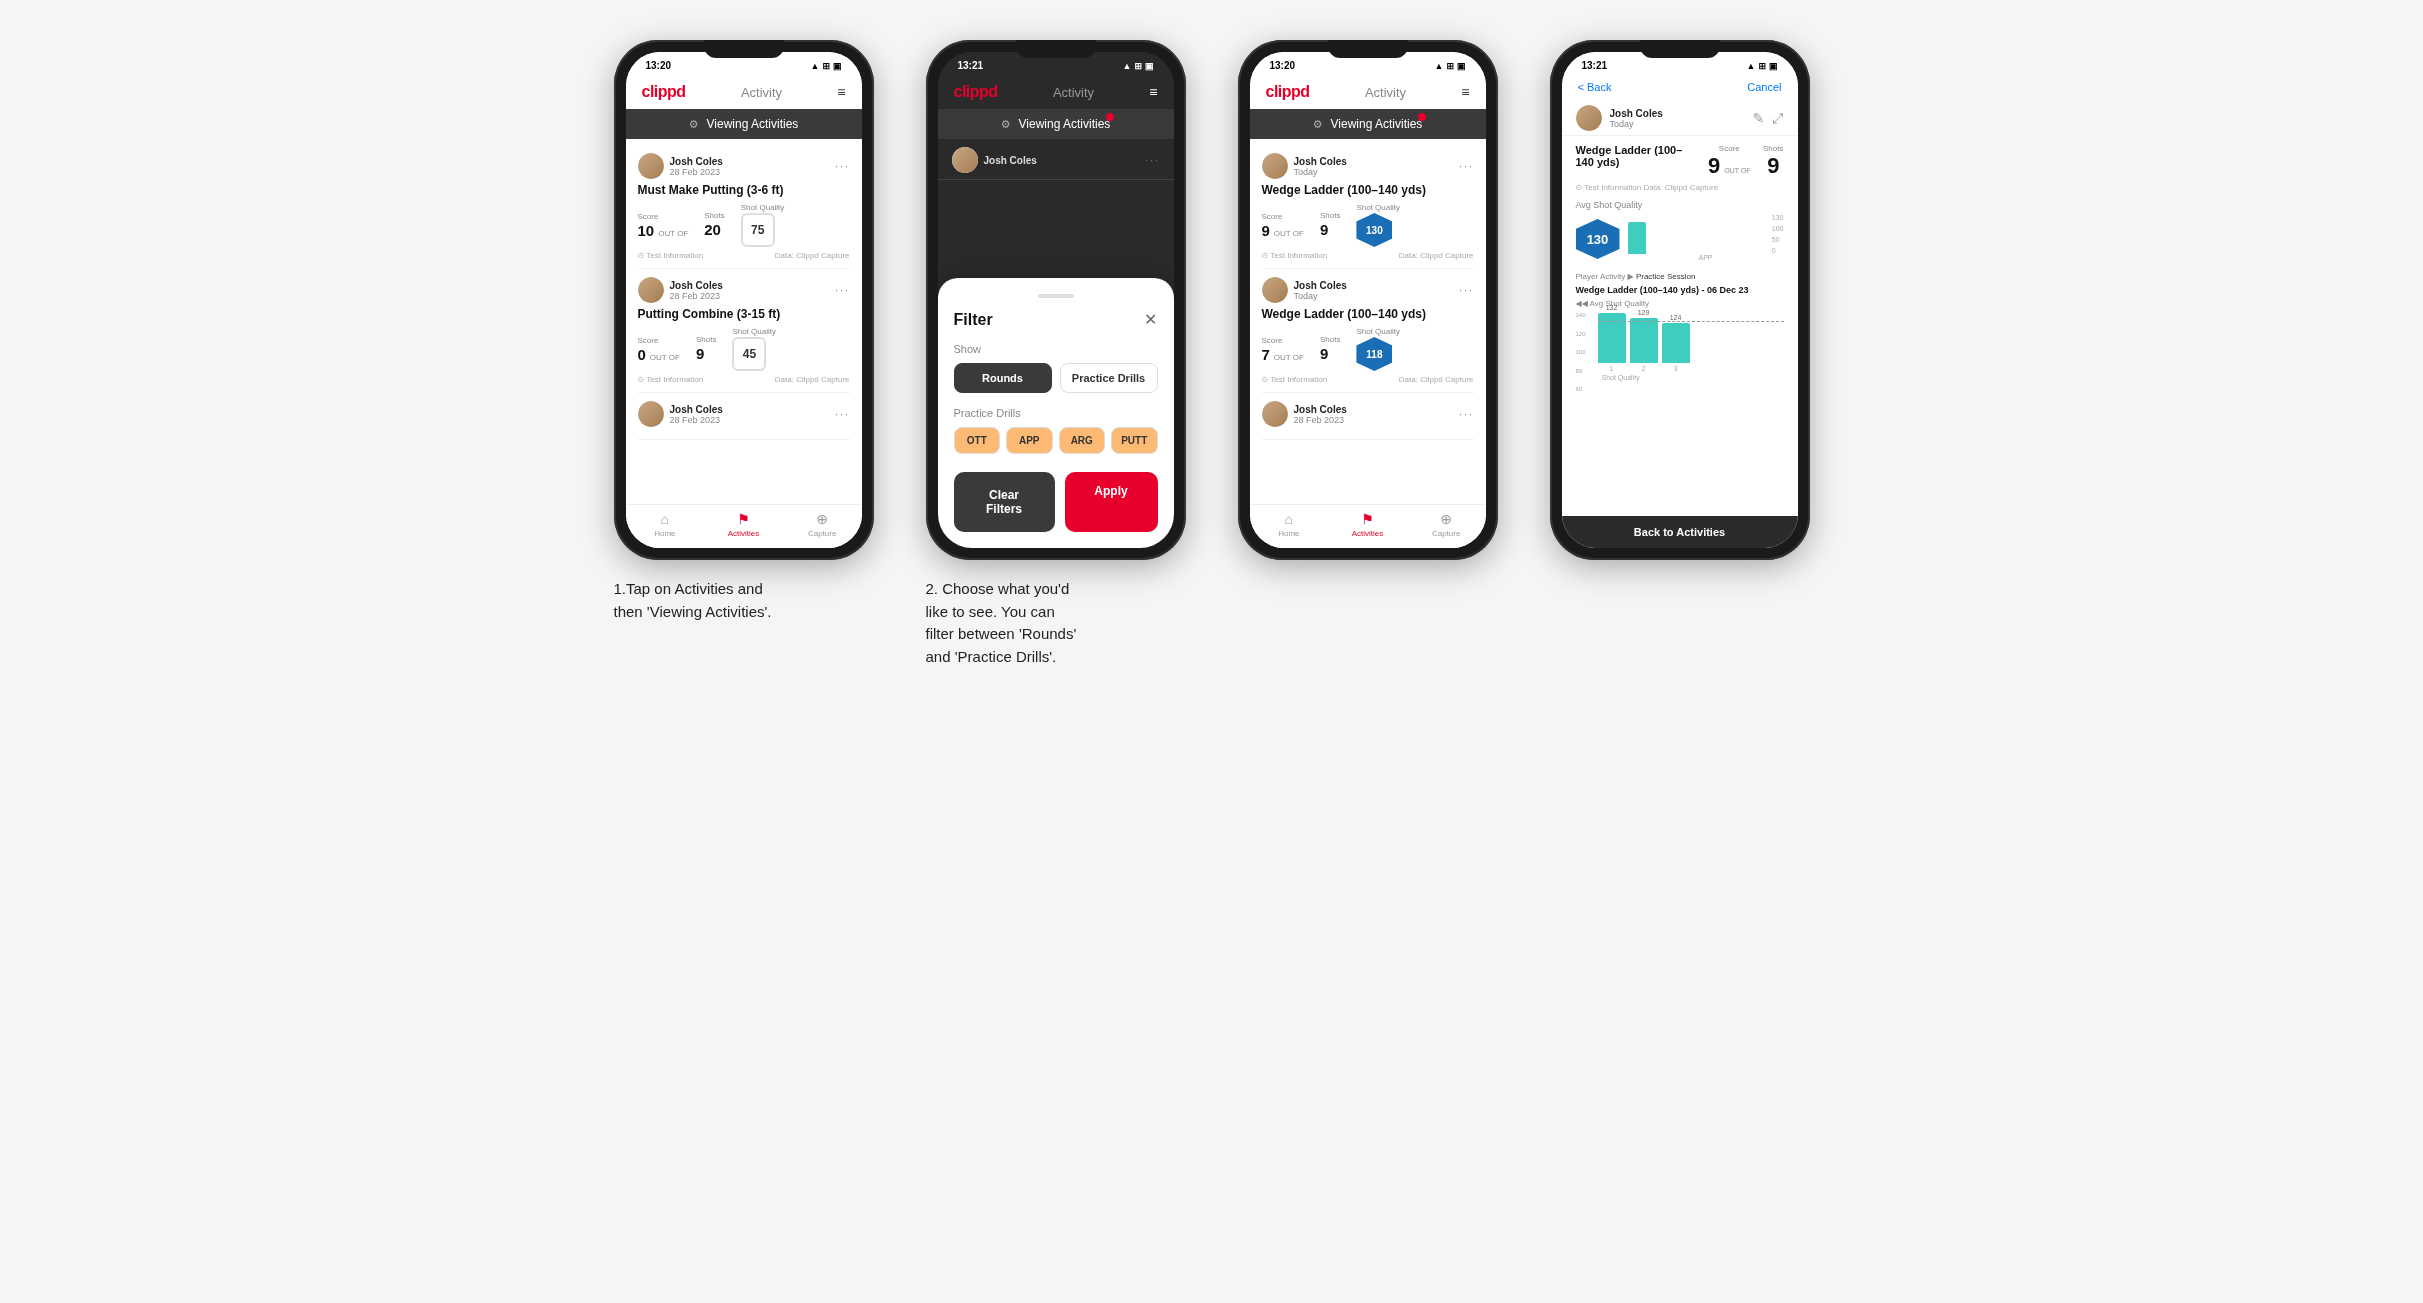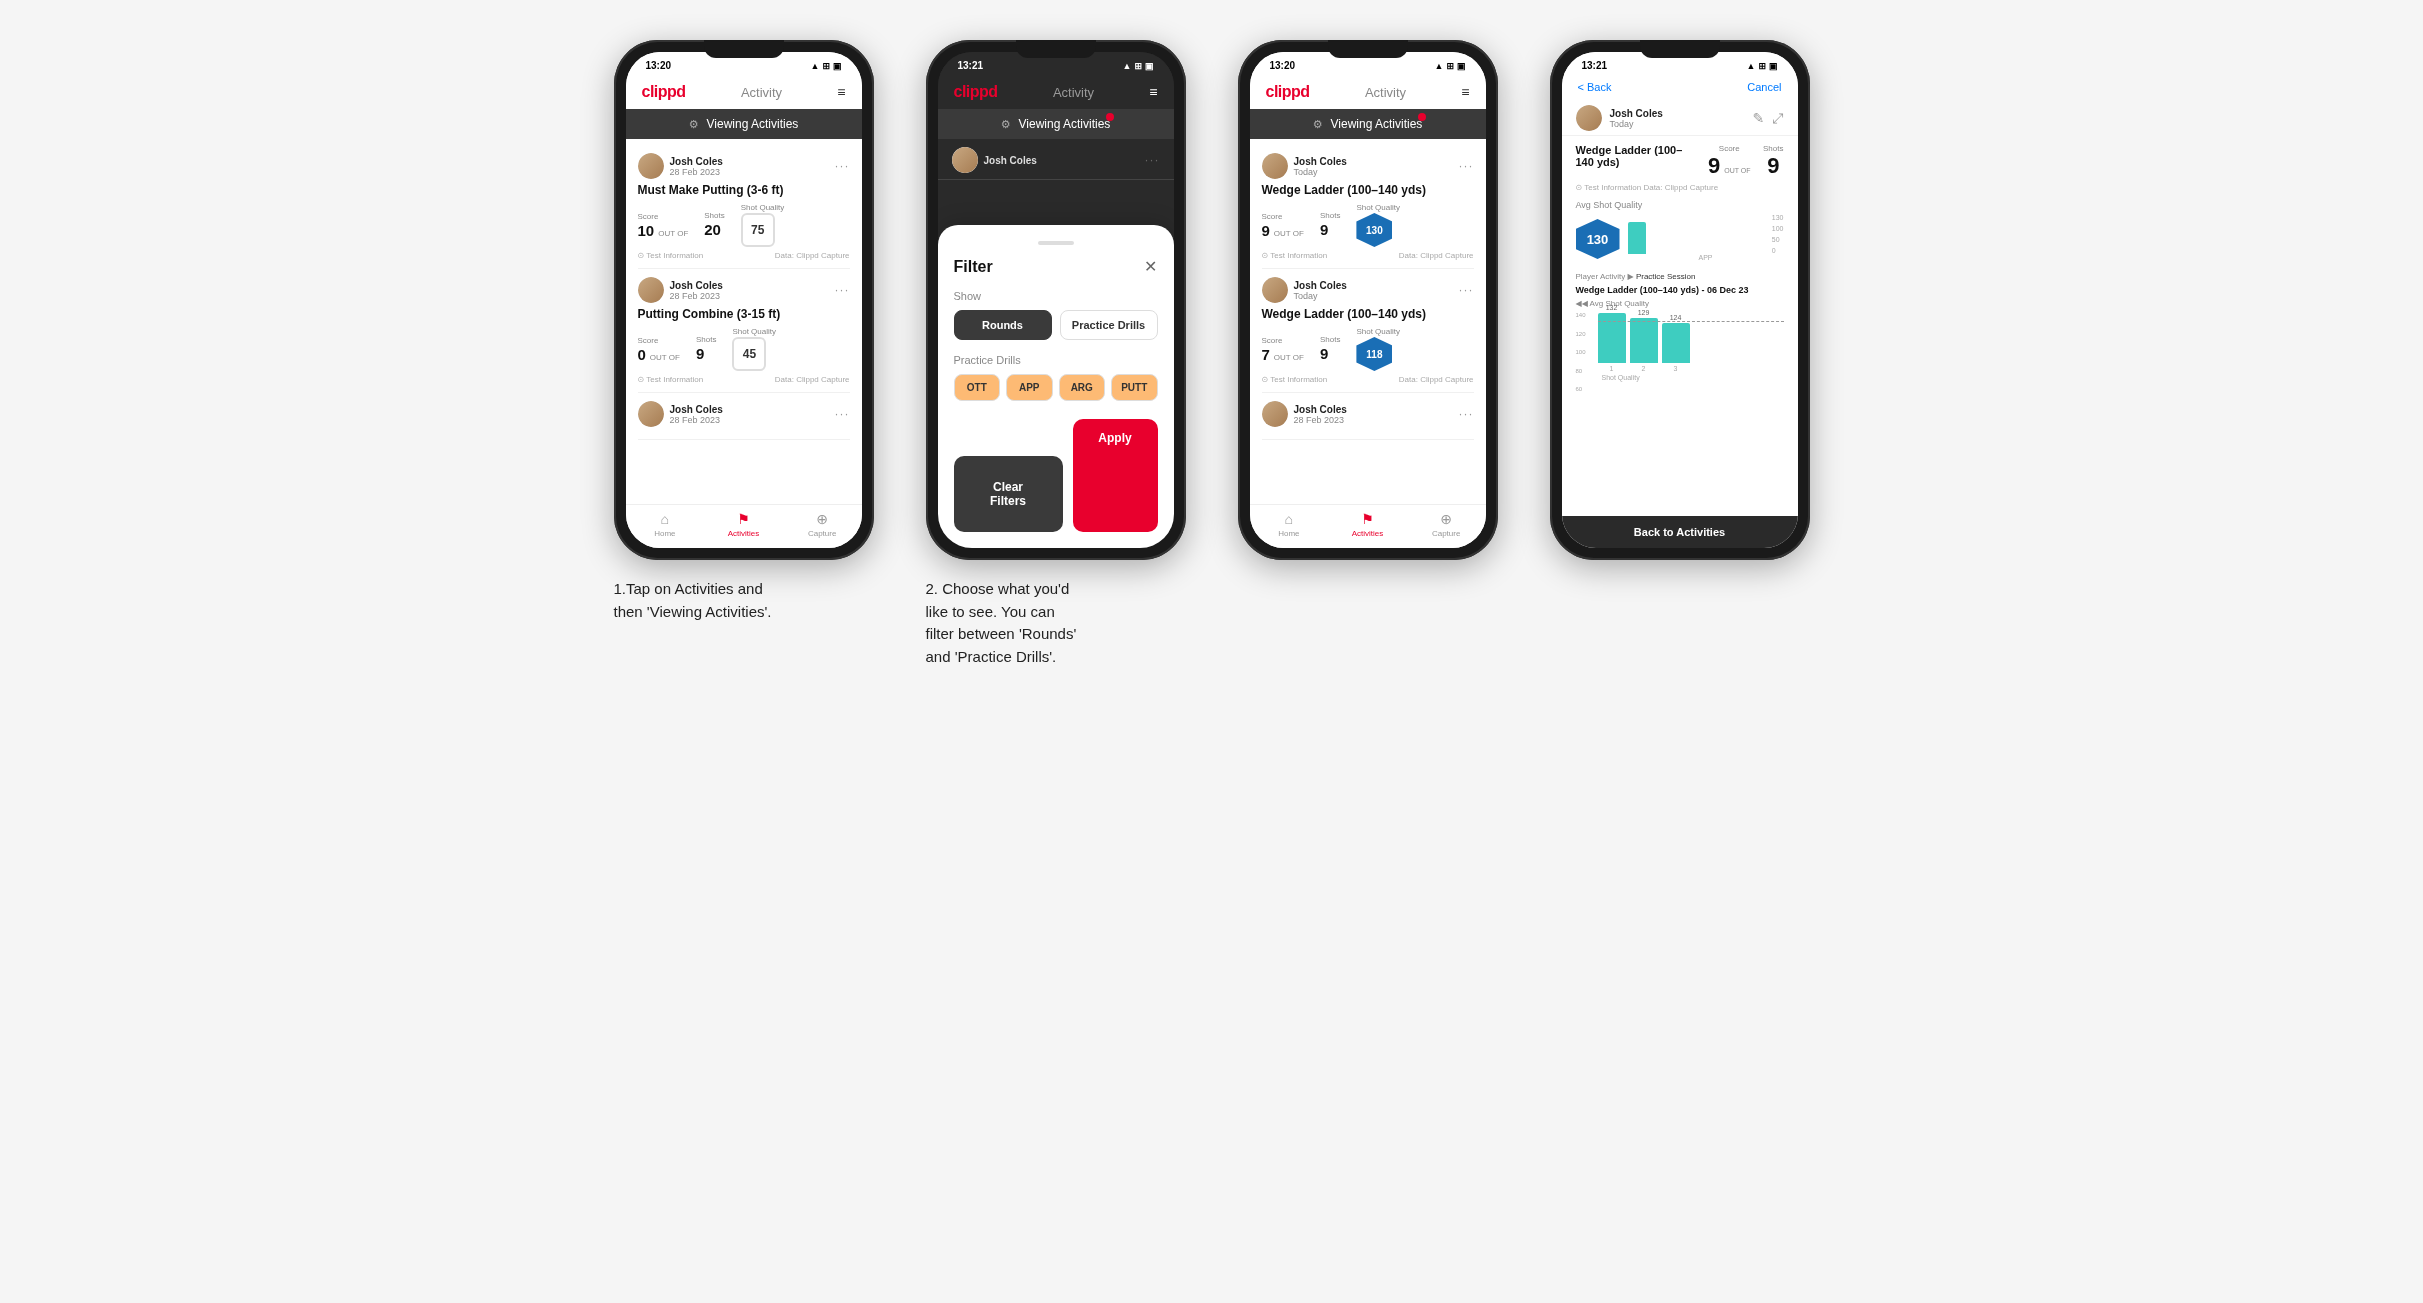--- a/index.html
+++ b/index.html
@@ -297,28 +297,27 @@
       font-weight: 600;
       color: #333;
       background: #fdba74;
     }
     .filter-actions {
       display: flex;
       gap: 10px;
     }
     .clear-btn {
       flex: 1;
-      padding: 24px;
+      padding: 16px;
       background: #3a3a3a;
       color: #fff;
       border-radius: 10px;
       text-align: center;
       font-size: 12px;
       font-weight: 600;
-      margin-top: 37px;
     }
     .apply-btn {
       flex: 1;
       padding: 12px;
       background: #e8002d;
       color: #fff;
       border-radius: 10px;
       text-align: center;
       font-size: 12px;
       font-weight: 600;

